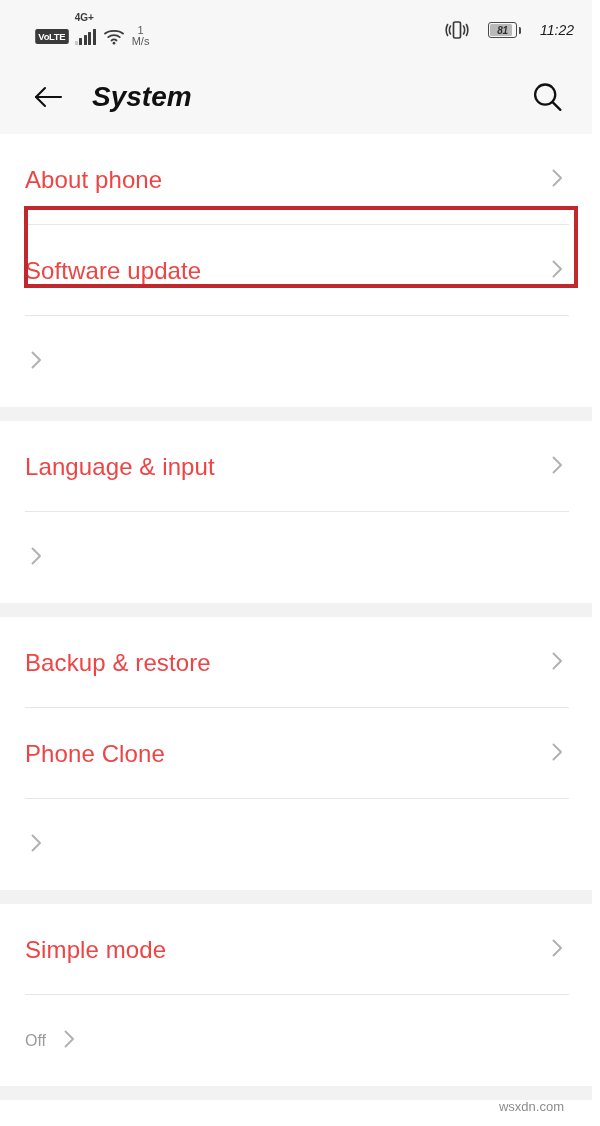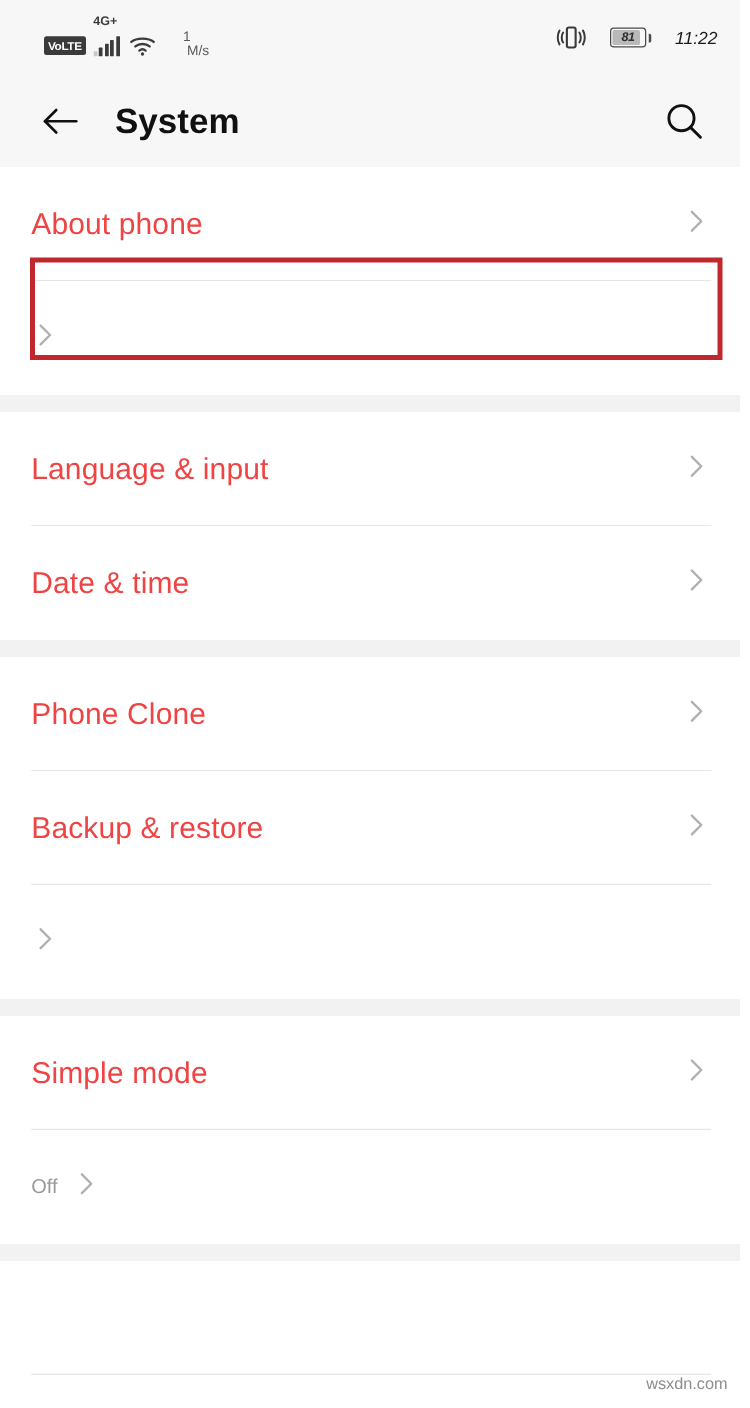--- a/index.html
+++ b/index.html
@@ -61,21 +61,21 @@
   .wifi { width: 22px; height: 17px; margin-bottom: 2px; }
   .speed {
     display: flex;
     flex-direction: column;
     align-items: center;
     line-height: 11px;
     color: #5a5a5a;
     margin-bottom: 0px;
   }
   .speed .spd-num { font-size: 11px; }
-  .speed .spd-unit { font-size: 11px; margin-left: 18px; }
+  .speed .spd-unit { font-size: 11px; }
 
   .vibrate { width: 24px; height: 20px; }
 
   .battery {
     display: flex;
     align-items: center;
   }
   .battery .shell {
     width: 29px; height: 16px;
     border: 1.6px solid #4a4a4a;
@@ -107,20 +107,21 @@
   }
   .clock { font-size: 14px; color: #1b1b1b; letter-spacing: 0px; }
 
   
   .appbar {
     height: 74px;
     background: #f7f7f7;
     display: flex;
     align-items: center;
     padding: 0 22px 0 26px;
+    font-style: italic;
   }
   .back-btn { width: 44px; height: 44px; display: flex; align-items: center; justify-content: center; }
   .page-title {
     font-size: 28px;
     font-weight: bold;
     color: #111111;
     margin-left: 22px;
     flex: 1;
   }
   .search-btn { width: 46px; height: 46px; display: flex; align-items: center; justify-content: center; }
@@ -161,21 +162,21 @@
   
   .highlight-box {
     position: absolute;
     border: 4px solid #c0282d;
     pointer-events: none;
     z-index: 5;
   }
 
   .watermark {
     position: absolute;
-    right: 10px;
+    right: 28px;
     bottom: 12px;
     font-size: 13px;
     color: #8d8d8d;
     font-family: "Liberation Sans", sans-serif;
     z-index: 6;
   }
 
   .screen { position: relative; width: 592px; height: 1126px; overflow: hidden; }
 </style>
 </head>
@@ -254,51 +255,56 @@
   </div>
 
   <div class="list" id="settings-list">
       <div class="group">
         <div class="row divider">
           <span class="label">About phone</span>
           <span><svg class="chev" viewBox="0 0 22 22" width="22" height="22">
               <path d="M7.5 3.5 L15 11 L7.5 18.5" stroke="#b0b0b0" stroke-width="1.9" fill="none" stroke-linecap="round" stroke-linejoin="round"></path>
             </svg></span>
         </div>
+        <div class="row divider">
+          <span class="label">Software update</span>
+          <span><svg class="chev" viewBox="0 0 22 22" width="22" height="22">
+              <path d="M7.5 3.5 L15 11 L7.5 18.5" stroke="#b0b0b0" stroke-width="1.9" fill="none" stroke-linecap="round" stroke-linejoin="round"></path>
+            </svg></span>
+        </div>
         <div class="row">
           <span><svg class="chev" viewBox="0 0 22 22" width="22" height="22">
               <path d="M7.5 3.5 L15 11 L7.5 18.5" stroke="#b0b0b0" stroke-width="1.9" fill="none" stroke-linecap="round" stroke-linejoin="round"></path>
             </svg></span>
         </div>
       </div>
       <div class="group-gap"></div>
       <div class="group">
         <div class="row divider">
           <span class="label">Language &amp; input</span>
           <span><svg class="chev" viewBox="0 0 22 22" width="22" height="22">
               <path d="M7.5 3.5 L15 11 L7.5 18.5" stroke="#b0b0b0" stroke-width="1.9" fill="none" stroke-linecap="round" stroke-linejoin="round"></path>
             </svg></span>
         </div>
         <div class="row">
-          <span class="label">Date &amp; time</span>
           <span><svg class="chev" viewBox="0 0 22 22" width="22" height="22">
               <path d="M7.5 3.5 L15 11 L7.5 18.5" stroke="#b0b0b0" stroke-width="1.9" fill="none" stroke-linecap="round" stroke-linejoin="round"></path>
             </svg></span>
         </div>
       </div>
       <div class="group-gap"></div>
       <div class="group">
         <div class="row divider">
+          <span class="label">Backup &amp; restore</span>
+          <span><svg class="chev" viewBox="0 0 22 22" width="22" height="22">
+              <path d="M7.5 3.5 L15 11 L7.5 18.5" stroke="#b0b0b0" stroke-width="1.9" fill="none" stroke-linecap="round" stroke-linejoin="round"></path>
+            </svg></span>
+        </div>
+        <div class="row divider">
           <span class="label">Phone Clone</span>
-          <span><svg class="chev" viewBox="0 0 22 22" width="22" height="22">
-              <path d="M7.5 3.5 L15 11 L7.5 18.5" stroke="#b0b0b0" stroke-width="1.9" fill="none" stroke-linecap="round" stroke-linejoin="round"></path>
-            </svg></span>
-        </div>
-        <div class="row divider">
-          <span class="label">Backup &amp; restore</span>
           <span><svg class="chev" viewBox="0 0 22 22" width="22" height="22">
               <path d="M7.5 3.5 L15 11 L7.5 18.5" stroke="#b0b0b0" stroke-width="1.9" fill="none" stroke-linecap="round" stroke-linejoin="round"></path>
             </svg></span>
         </div>
         <div class="row">
           <span><svg class="chev" viewBox="0 0 22 22" width="22" height="22">
               <path d="M7.5 3.5 L15 11 L7.5 18.5" stroke="#b0b0b0" stroke-width="1.9" fill="none" stroke-linecap="round" stroke-linejoin="round"></path>
             </svg></span>
         </div>
       </div>

